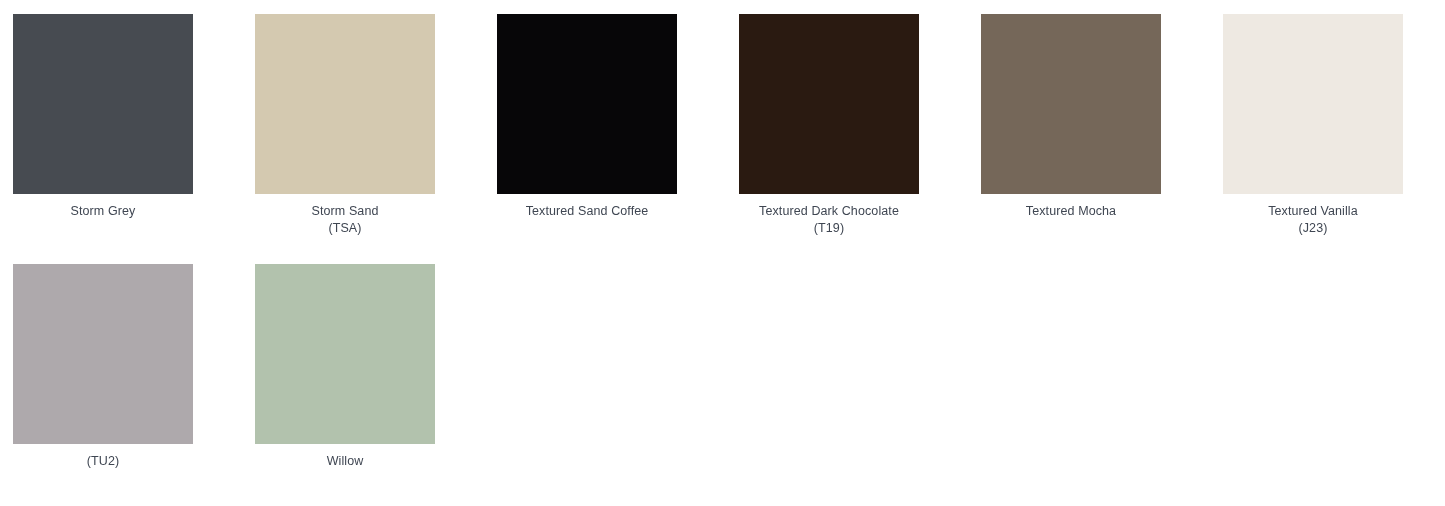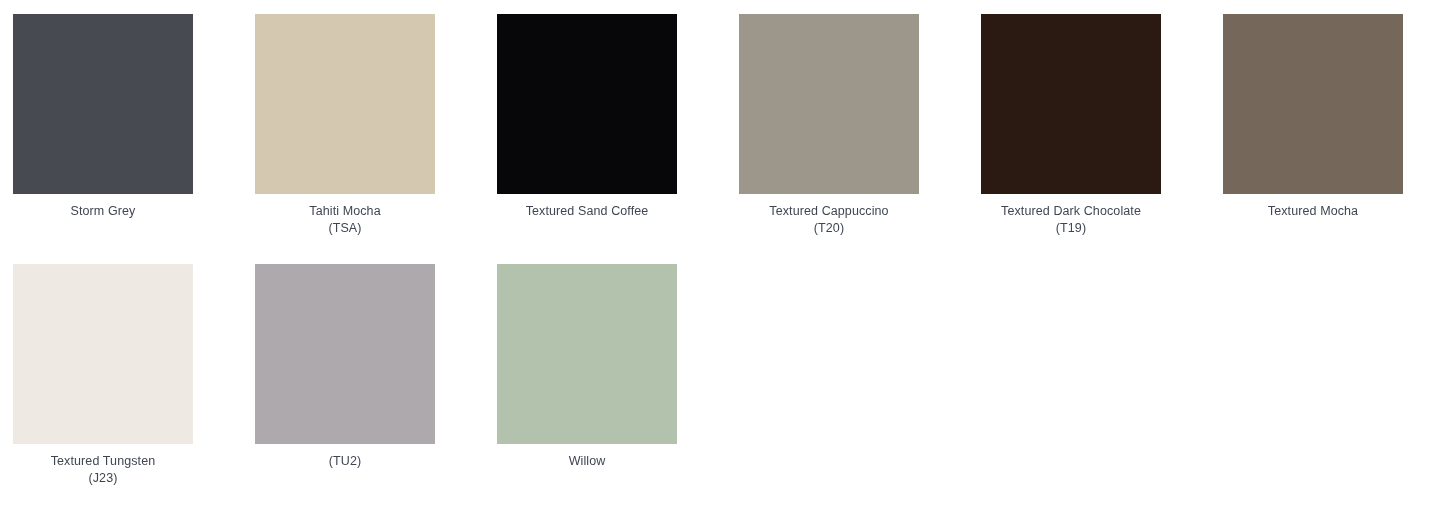--- a/index.html
+++ b/index.html
@@ -68,54 +68,47 @@
 <div id="swatch-grid">
     <div class="swatch-cell">
       <div class="swatch-chip" style="background-color: rgb(71, 75, 81);"></div>
       <div class="swatch-caption">
         <span class="swatch-name">Storm Grey</span>
       </div>
     </div>
     <div class="swatch-cell">
       <div class="swatch-chip" style="background-color: rgb(212, 201, 176);"></div>
       <div class="swatch-caption">
-        <span class="swatch-name">Tahiti Mocha</span>
+        <span class="swatch-name">Storm Sand</span>
         <span class="swatch-code">(TSA)</span>
       </div>
     </div>
     <div class="swatch-cell">
       <div class="swatch-chip" style="background-color: rgb(7, 6, 8);"></div>
       <div class="swatch-caption">
         <span class="swatch-name">Textured Sand Coffee</span>
-      </div>
-    </div>
-    <div class="swatch-cell">
-      <div class="swatch-chip" style="background-color: rgb(157, 150, 139);"></div>
-      <div class="swatch-caption">
-        <span class="swatch-name">Textured Cappuccino</span>
-        <span class="swatch-code">(T20)</span>
       </div>
     </div>
     <div class="swatch-cell">
       <div class="swatch-chip" style="background-color: rgb(42, 26, 17);"></div>
       <div class="swatch-caption">
         <span class="swatch-name">Textured Dark Chocolate</span>
         <span class="swatch-code">(T19)</span>
       </div>
     </div>
     <div class="swatch-cell">
       <div class="swatch-chip" style="background-color: rgb(117, 103, 89);"></div>
       <div class="swatch-caption">
         <span class="swatch-name">Textured Mocha</span>
       </div>
     </div>
     <div class="swatch-cell">
       <div class="swatch-chip" style="background-color: rgb(238, 233, 226);"></div>
       <div class="swatch-caption">
-        <span class="swatch-name">Textured Tungsten</span>
+        <span class="swatch-name">Textured Vanilla</span>
         <span class="swatch-code">(J23)</span>
       </div>
     </div>
     <div class="swatch-cell">
       <div class="swatch-chip" style="background-color: rgb(174, 169, 172);"></div>
       <div class="swatch-caption">
         <span class="swatch-code">(TU2)</span>
       </div>
     </div>
     <div class="swatch-cell">

